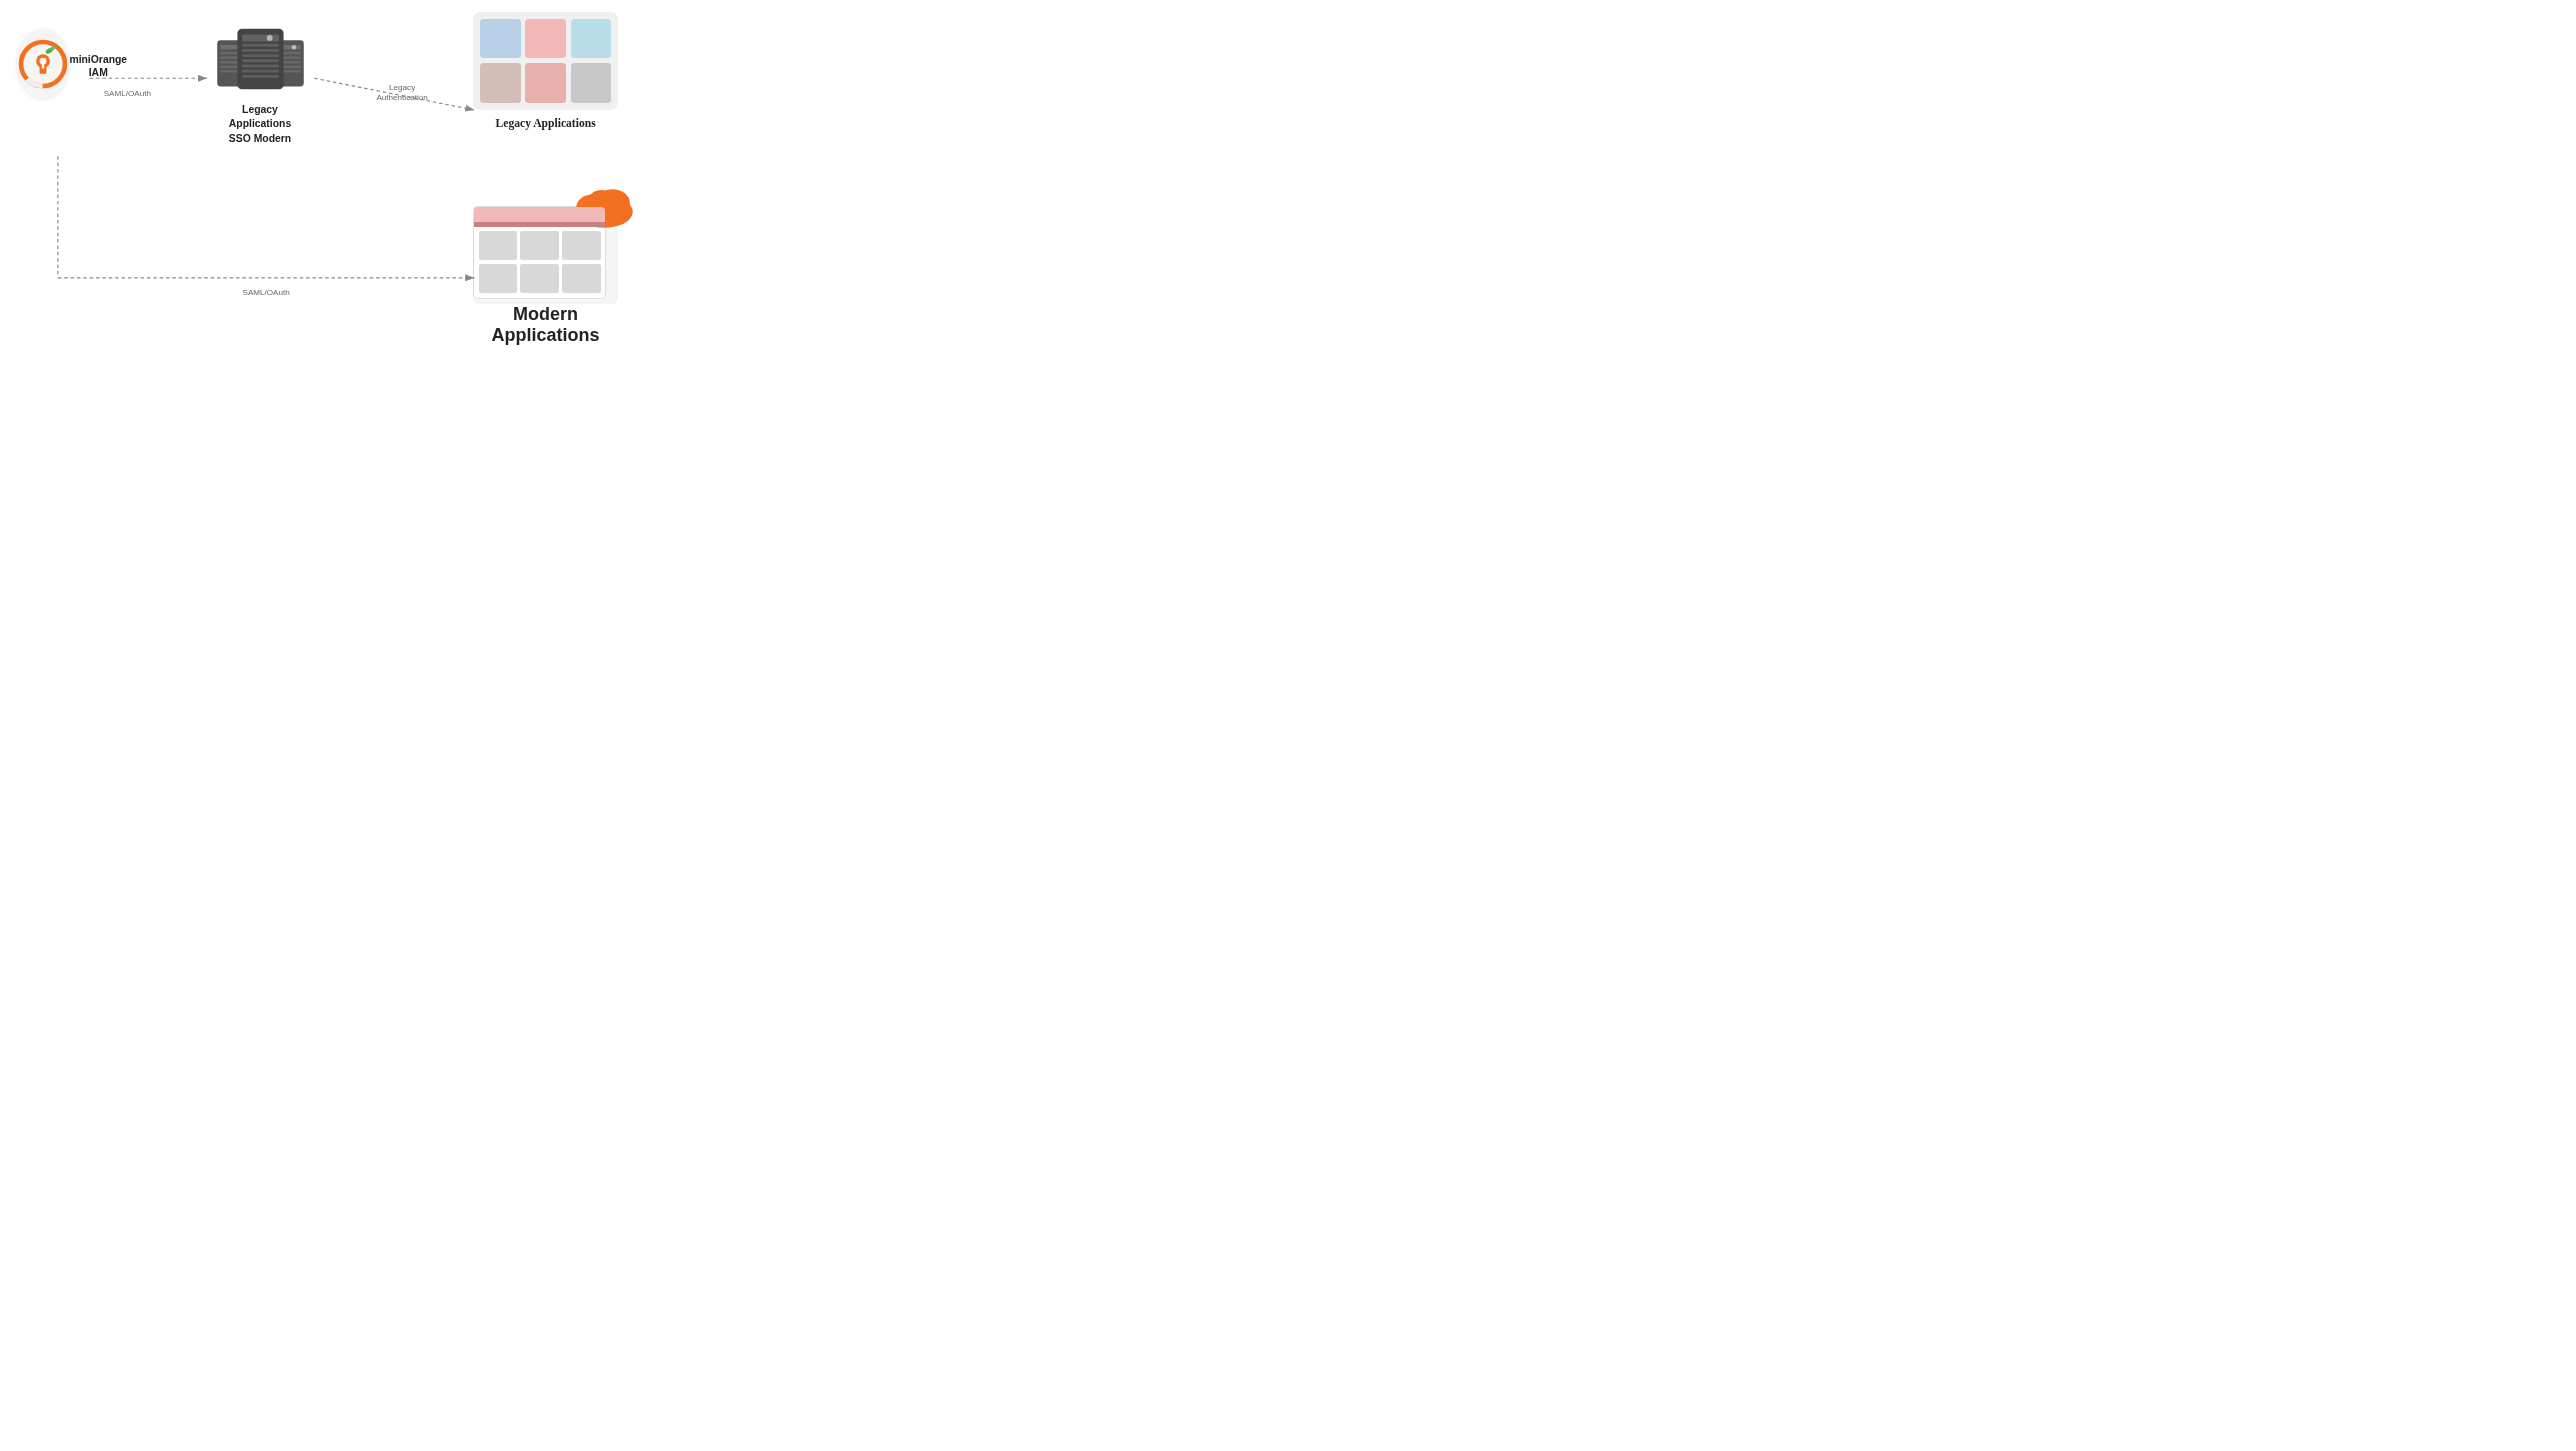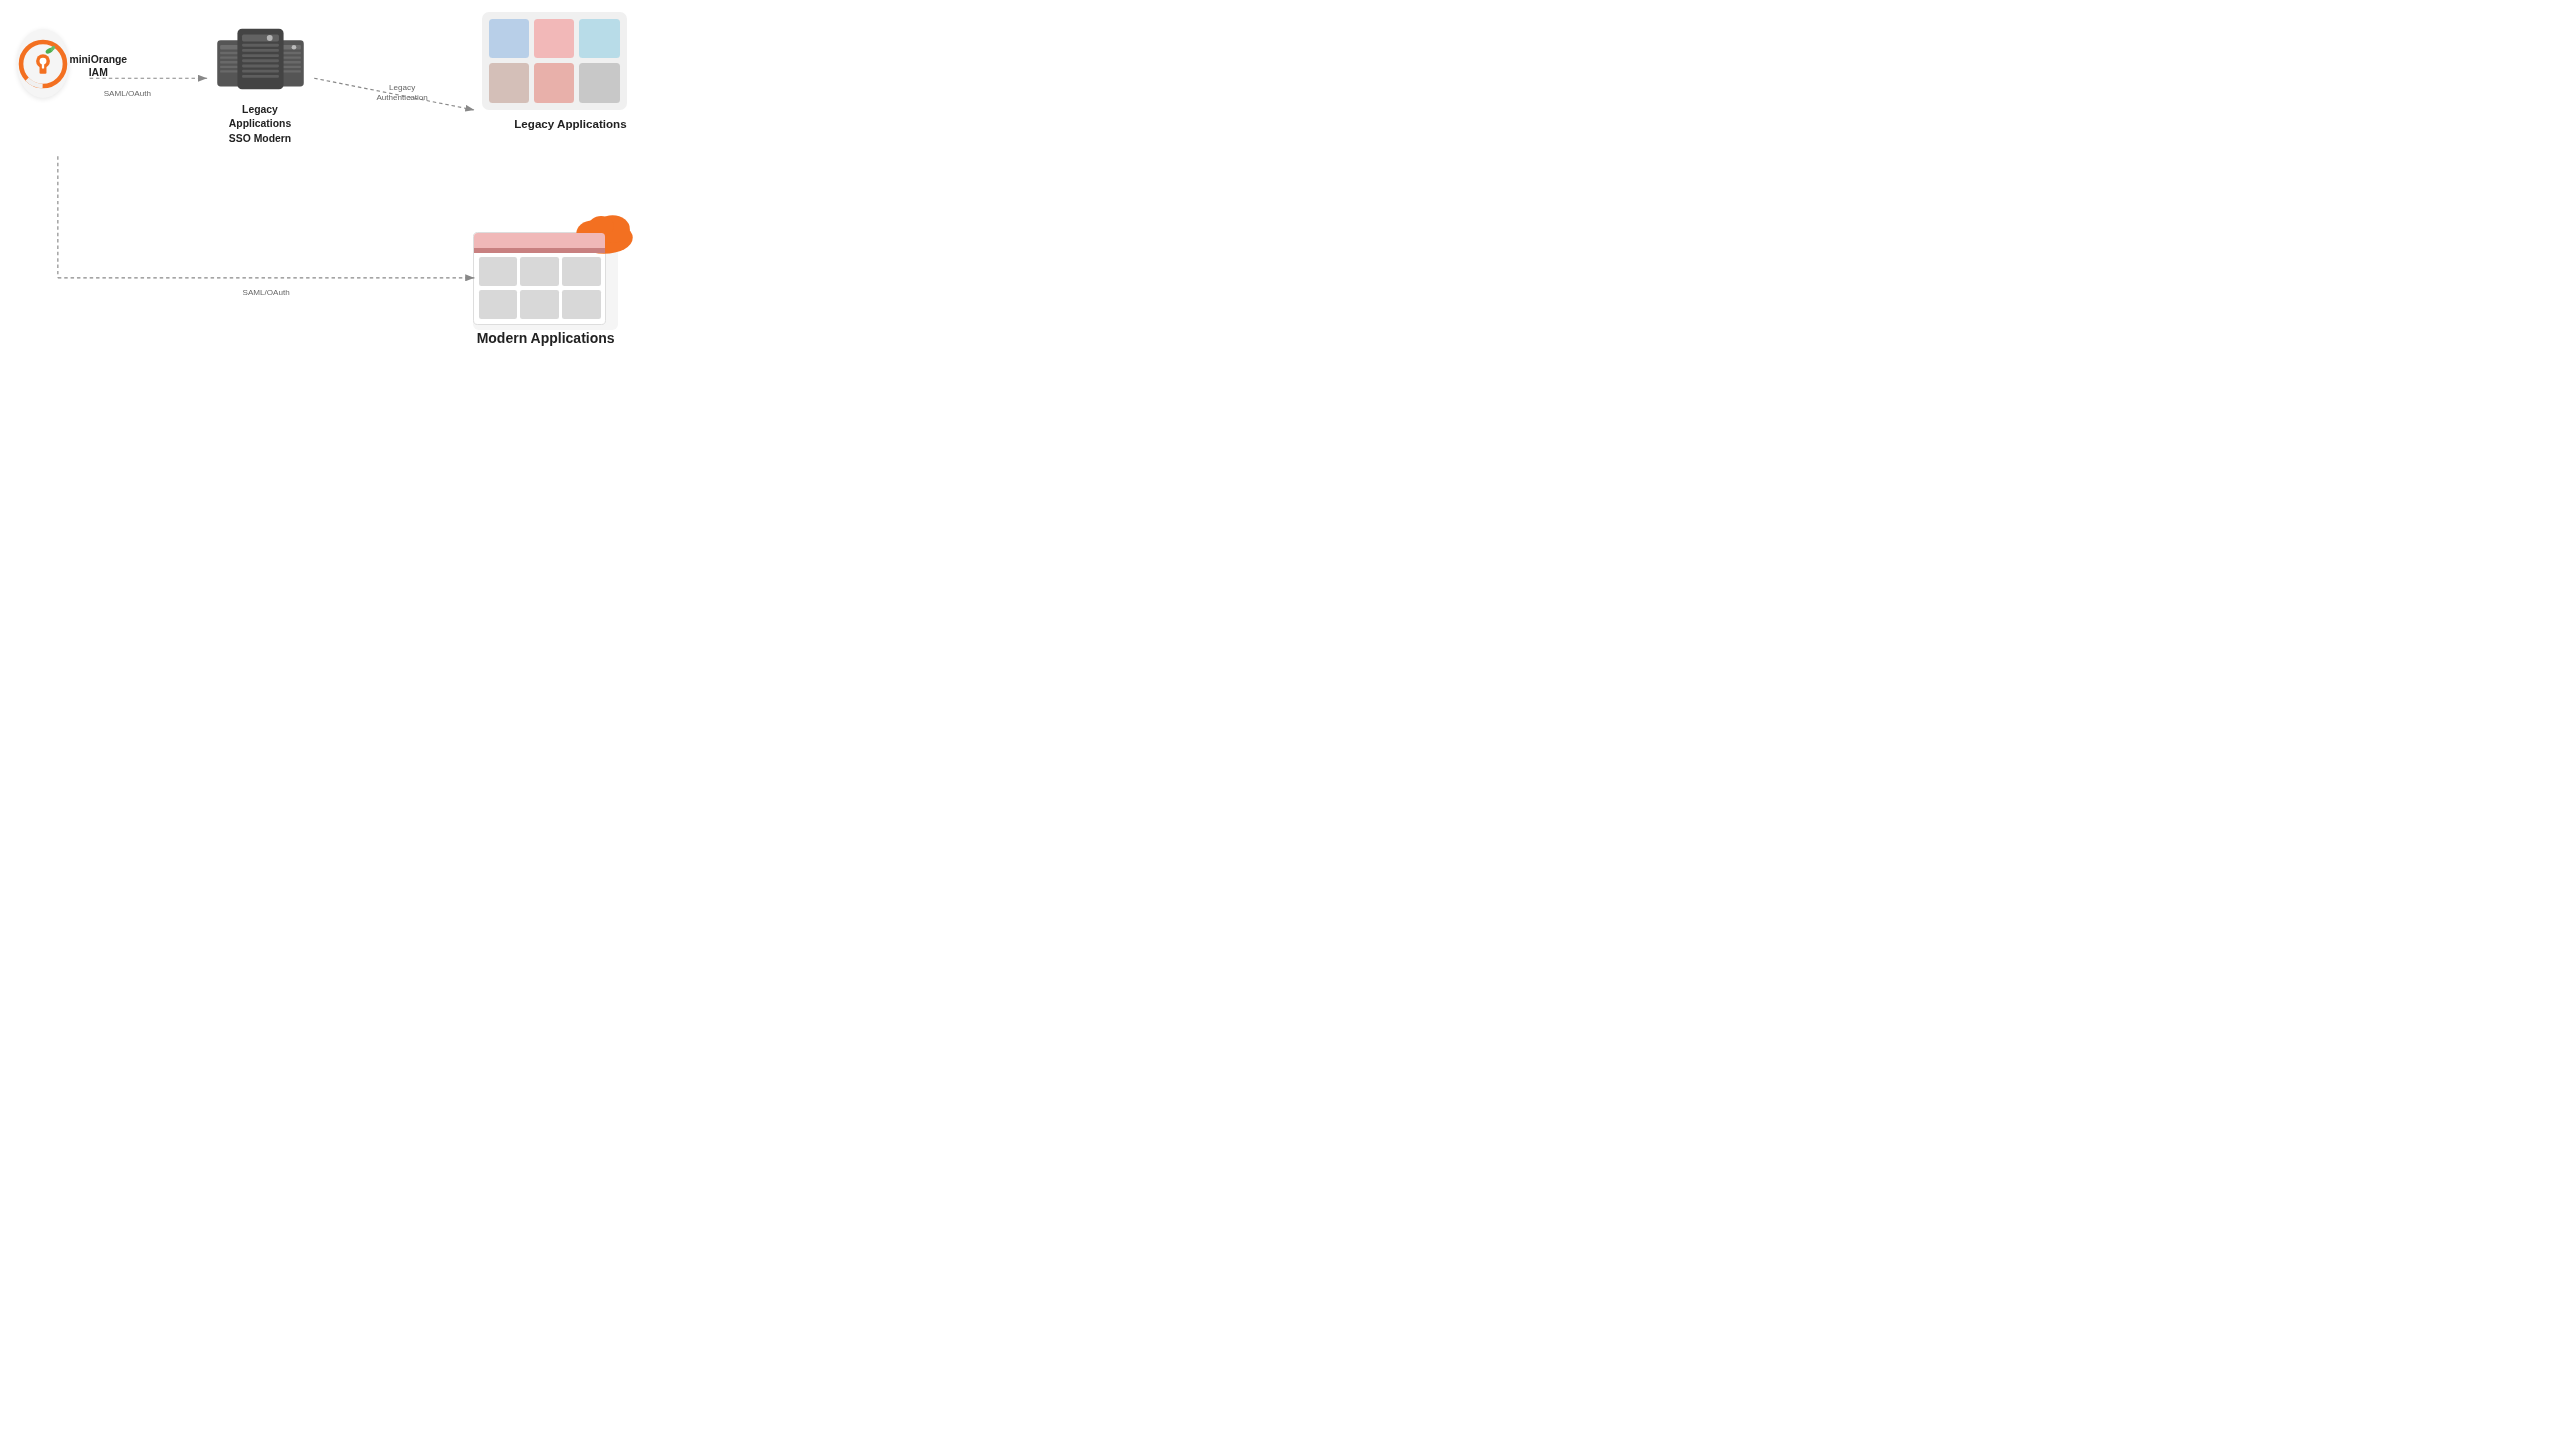--- a/index.html
+++ b/index.html
@@ -83,22 +83,23 @@
       line-height: 1.4;
     }
 
     
     .node-legacy {
       position: absolute;
       right: 17.4px;
       top: 11.6px;
       display: flex;
       flex-direction: column;
-      align-items: flex-end;
+      align-items: center;
       width: 162px;
+      font-family: Liberation Serif, serif;
     }
 
     .legacy-apps-card {
       width: 145px;
       height: 98px;
       background: #f0f0f0;
       border-radius: 7px;
       display: grid;
       grid-template-columns: 1fr 1fr 1fr;
       grid-template-rows: 1fr 1fr;
@@ -184,21 +185,21 @@
 
     .cloud-icon {
       position: absolute;
       top: -23px;
       right: -17.4px;
       width: 64px;
       height: 46px;
     }
 
     .modern-label {
-      font-size: 14px;
+      font-size: 18px;
       font-weight: 700;
       color: #222;
       text-align: center;
     }
 
     
     .arrows-svg {
       position: absolute;
       top: 0;
       left: 0;

